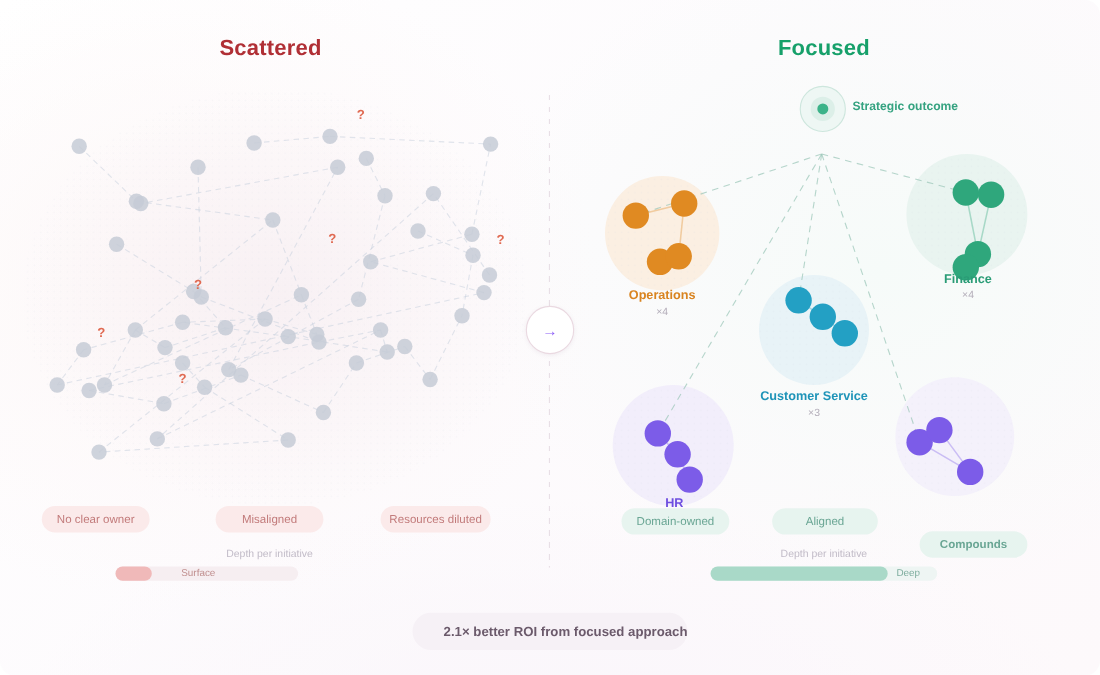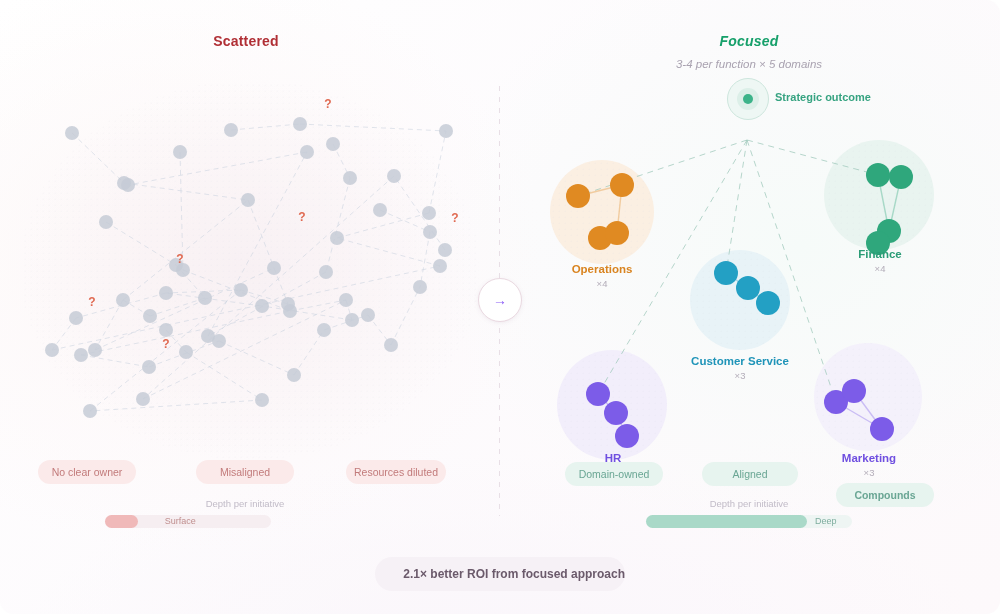--- a/index.html
+++ b/index.html
@@ -15,25 +15,25 @@
       radial-gradient(ellipse 520px 420px at 18% 42%, #fdf7f7 0%, rgba(253,247,247,0) 70%),
       radial-gradient(ellipse 520px 430px at 80% 40%, #f6fbf9 0%, rgba(246,251,249,0) 70%),
       radial-gradient(ellipse 700px 300px at 50% 108%, #faf6fb 0%, rgba(250,246,251,0) 70%),
       linear-gradient(135deg,#ffffff 0%,#fdfbfd 45%,#fdf9fb 100%);
     border-radius:14px;
   }
   #bgsvg,#linksvg{position:absolute;left:0;top:0;width:1000px;height:614px;pointer-events:none;}
 
   
   .col-head{position:absolute;text-align:center;width:320px;}
-  .col-title{font-size:14px;font-weight:bold;letter-spacing:.2px;margin:0;}
+  .col-title{font-size:20px;font-weight:bold;letter-spacing:.2px;margin:0;}
   .col-sub{font-size:11.5px;color:#a9a2b0;margin-top:9px;}
   #head-left{left:86px;top:33px;}
   #head-left .col-title{color:#b02f35;}
-  #head-right{left:589px;top:33px;font-style:italic;}
+  #head-right{left:589px;top:33px;}
   #head-right .col-title{color:#16a06a;}
 
   
   #divider{position:absolute;left:499px;top:86px;width:1px;height:430px;
     background:repeating-linear-gradient(to bottom,#e8dfe6 0 5px,transparent 5px 11px);}
   #arrow-btn{
     position:absolute;left:478px;top:278px;width:42px;height:42px;border-radius:50%;
     background:#ffffff;border:1px solid #ead9e1;box-shadow:0 1px 4px rgba(140,110,140,.10);
     display:flex;align-items:center;justify-content:center;
     color:#8b5cf6;font-size:14px;line-height:1;
@@ -244,21 +244,20 @@
       <circle cx="854" cy="391" r="12" fill="#7c5ce8"></circle>
       <circle cx="882" cy="429" r="12" fill="#7c5ce8"></circle>
     </svg>
 
   <div class="col-head" id="head-left">
     <div class="col-title">Scattered</div>
   </div>
 
   <div class="col-head" id="head-right">
     <div class="col-title">Focused</div>
-    <div class="col-sub">3-4 per function × 5 domains</div>
   </div>
 
   <div id="divider"></div>
   <div id="arrow-btn">
     <span>→</span>
   </div>
 
   <div id="strategic-node">
     <div class="ring2">
       <div class="core"></div>
@@ -273,24 +272,20 @@
   <div class="dom-label" style="left:790px;top:248px;">
     <div class="dom-name" style="color:#2a9c76;">Finance</div>
     <div class="dom-count">×4</div>
   </div>
   <div class="dom-label" style="left:650px;top:355px;">
     <div class="dom-name" style="color:#1f94b8;">Customer Service</div>
     <div class="dom-count">×3</div>
   </div>
   <div class="dom-label" style="left:523px;top:452px;">
     <div class="dom-name" style="color:#6f4fe0;">HR</div>
-    <div class="dom-count">×3</div>
-  </div>
-  <div class="dom-label" style="left:779px;top:452px;">
-    <div class="dom-name" style="color:#6f4fe0;">Marketing</div>
     <div class="dom-count">×3</div>
   </div>
 
   <div class="chip chip-red" style="left:38px;top:460px;width:98px;">No clear owner</div>
   <div class="chip chip-red" style="left:196px;top:460px;width:98px;">Misaligned</div>
   <div class="chip chip-red" style="left:346px;top:460px;width:100px;">Resources diluted</div>
 
   <div class="chip chip-green" style="left:565px;top:462px;width:98px;">Domain-owned</div>
   <div class="chip chip-green" style="left:702px;top:462px;width:96px;">Aligned</div>
   <div class="chip chip-green" style="left:836px;top:483px;width:98px;font-weight:bold;">Compounds</div>

